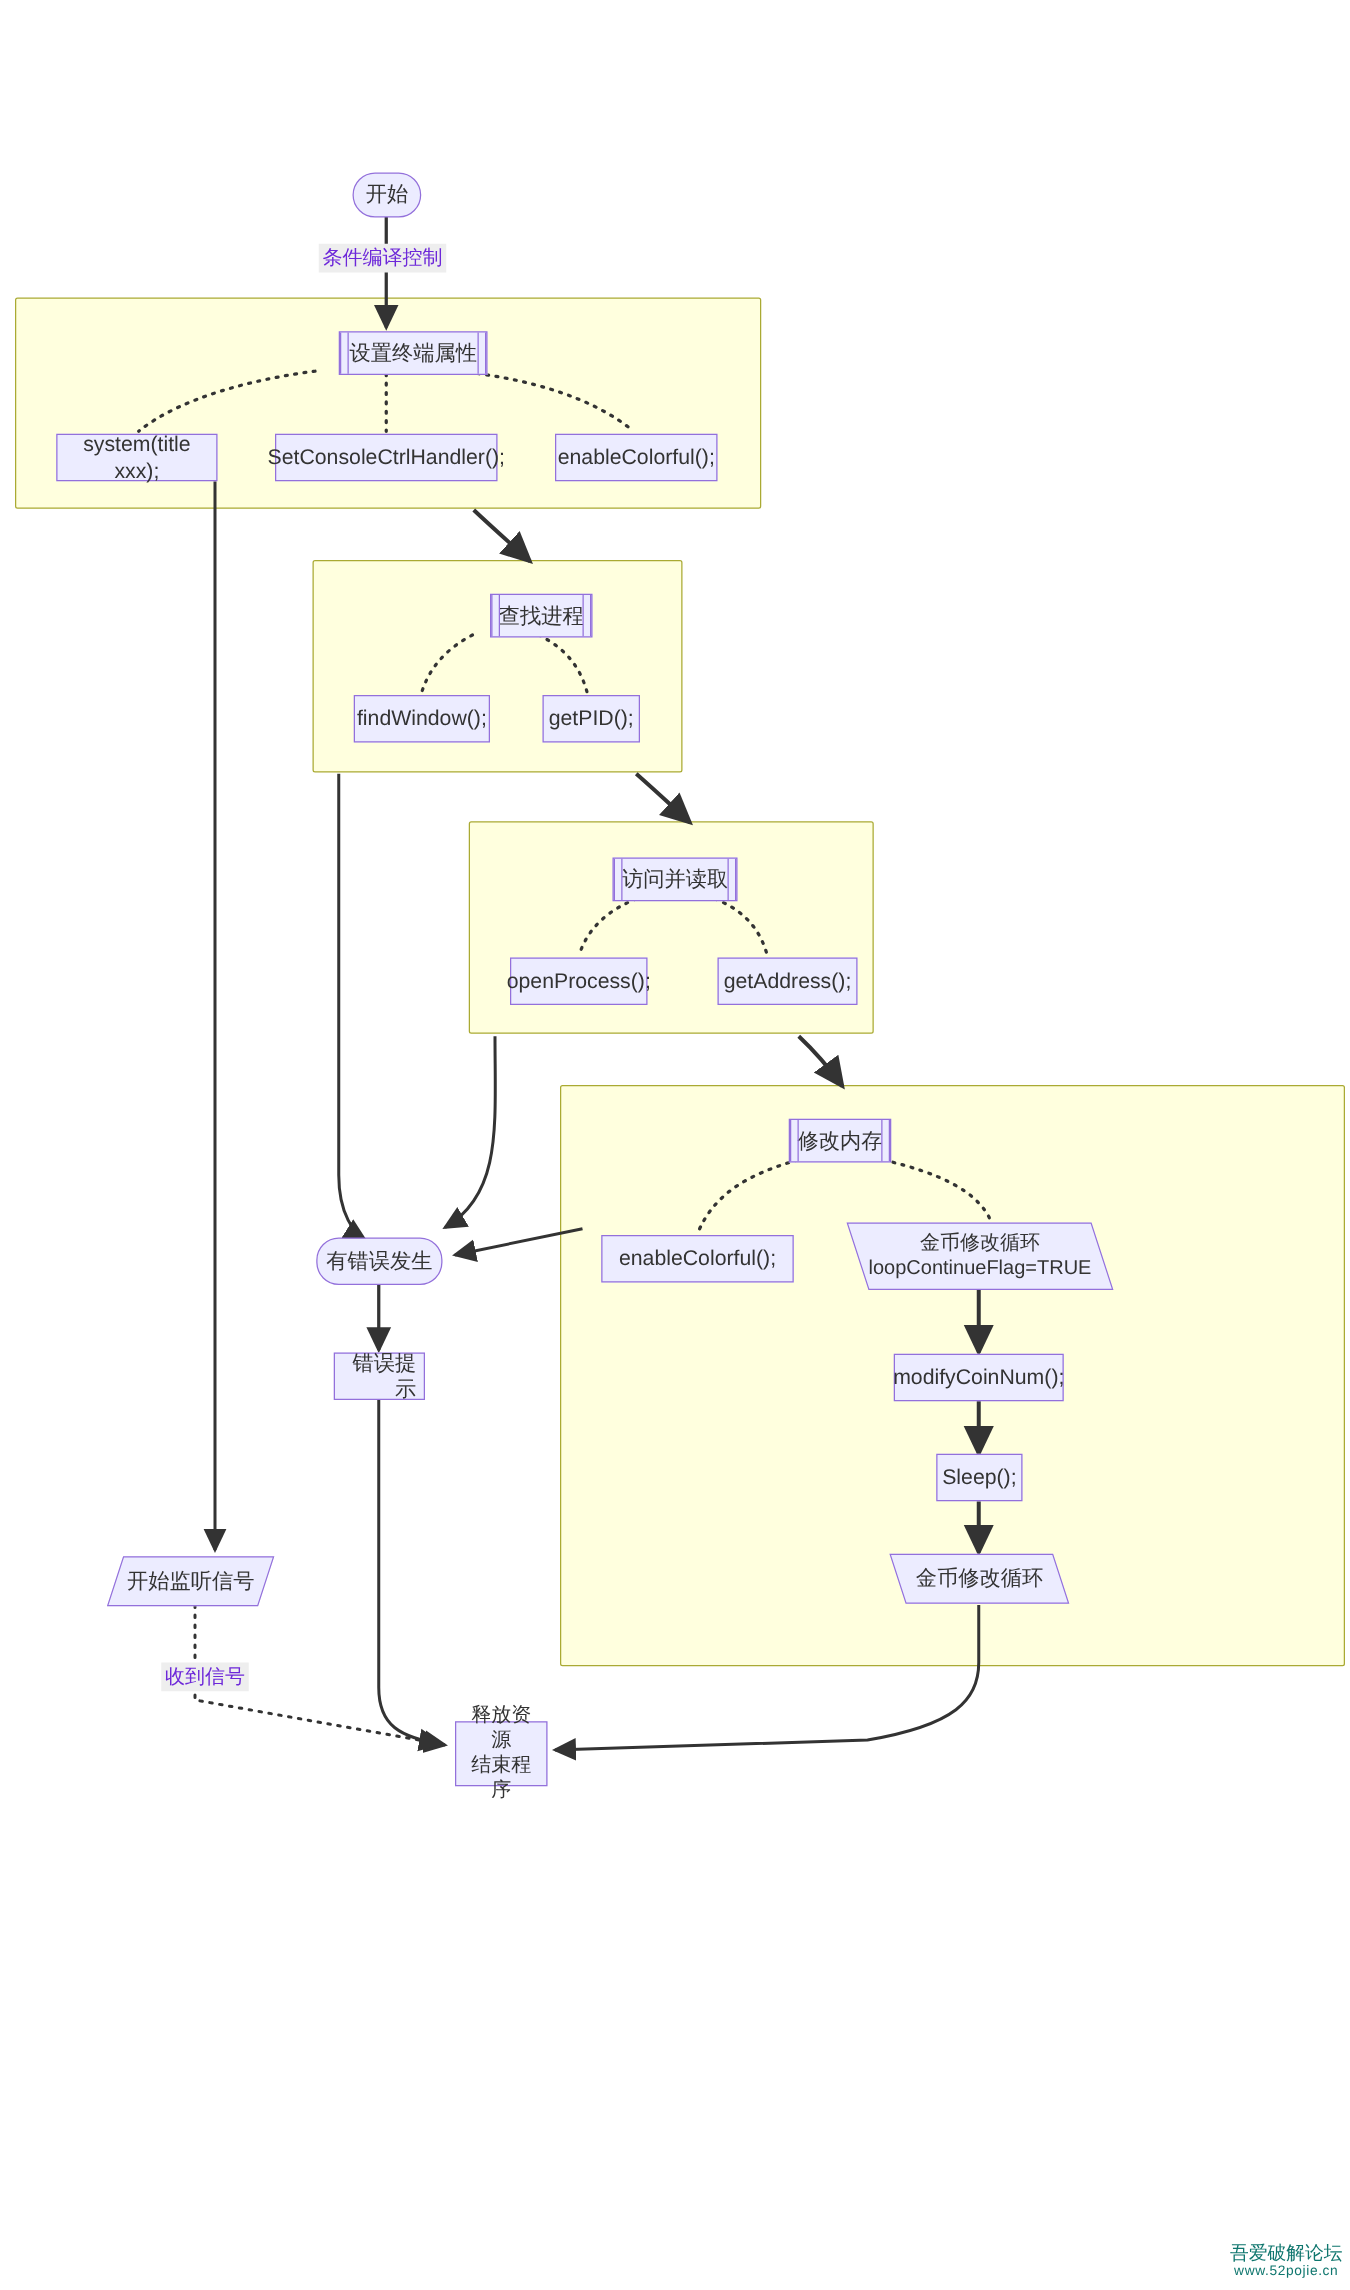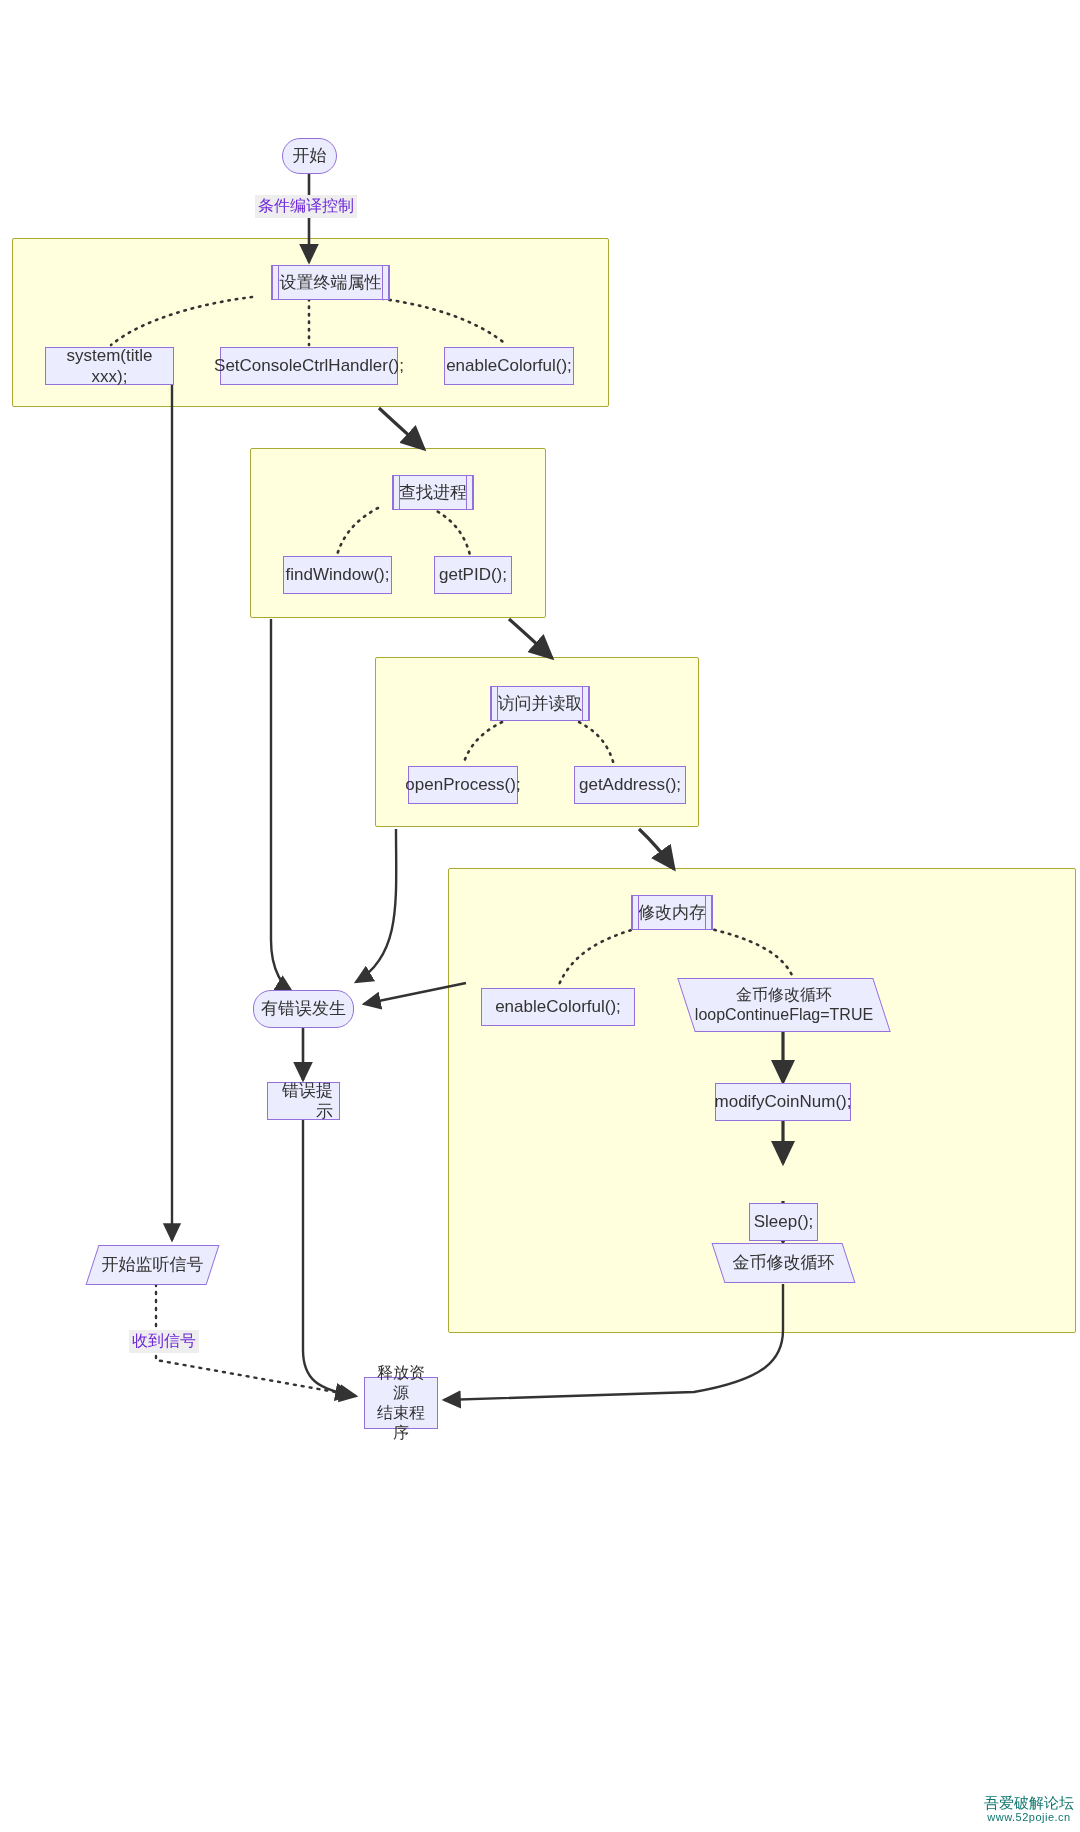--- a/index.html
+++ b/index.html
@@ -276,21 +276,21 @@
   <div class="node lean-right" style="left:682px; top:978px; width:196px; height:54px;">
     <span class="shape"></span>
     <span class="txt" style="font-size:16px;">金币修改循环
 loopContinueFlag=TRUE</span>
   </div>
 
   <div class="node" style="left:711px; top:1083px; width:136px; height:38px;">
     <span>modifyCoinNum();</span>
   </div>
 
-  <div class="node" style="left:745px; top:1163px; width:69px; height:38px;margin-top:40px;">
+  <div class="node" style="left:745px; top:1163px; width:69px; height:38px;">
     <span>Sleep();</span>
   </div>
 
   <div class="node lean-right" style="left:714px; top:1243px; width:131px; height:40px;">
     <span class="shape"></span>
     <span class="txt">金币修改循环</span>
   </div>
 
   <div class="node rounded" style="left:249px; top:990px; width:101px; height:38px;">
     <span>有错误发生</span>

